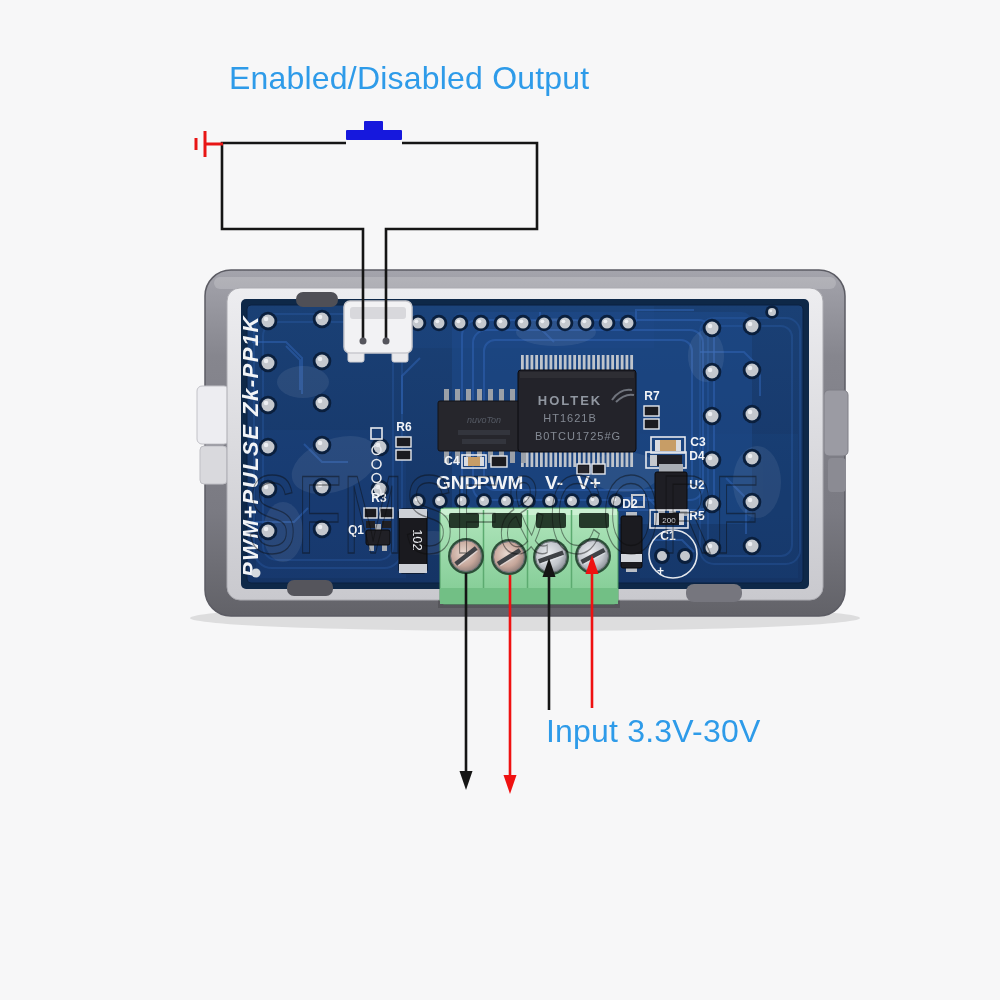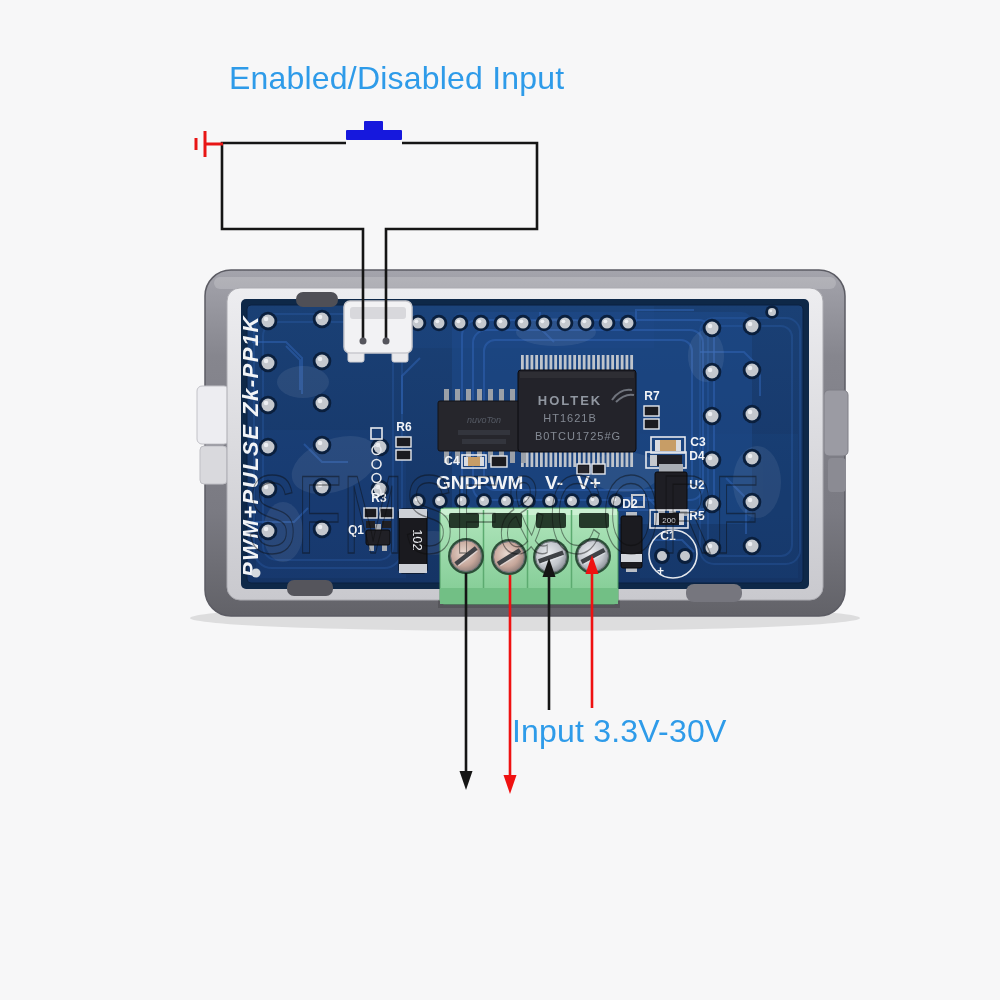--- a/index.html
+++ b/index.html
@@ -2,36 +2,36 @@
 <html><head>
 <meta charset="utf-8">
 <style>
   html,body{margin:0;padding:0;}
   body{width:1000px;height:1000px;position:relative;overflow:hidden;
        background:#f7f7f8;font-family:"Liberation Sans",sans-serif;}
   .stage{position:absolute;inset:0;}
   svg.scene{position:absolute;left:0;top:0;}
   .lbl{position:absolute;color:#2E9BE9;font-size:32px;font-weight:500;letter-spacing:.2px;white-space:nowrap;}
   .lbl.title{left:229px;top:60px;}
-  .lbl.input{left:512px;top:713px;}
+  .lbl.input{left:546px;top:713px;}
   .lbl.output{left:414px;top:798px;}
   text{font-family:"Liberation Sans",sans-serif;}
   .silk{fill:#F2F4F7;font-weight:700;}
   .wire{fill:none;stroke:#151515;stroke-width:2.6;}
   .fp{fill:#1b1b20;stroke:#e6e9ee;stroke-width:1.4;}
   .outline{fill:none;stroke:#e6e9ee;stroke-width:1.6;}
   .trace{fill:none;stroke:#2F62B2;stroke-width:2;opacity:.55;}
   .trace2{fill:none;stroke:#2F62B2;stroke-width:2;opacity:.3;}
 </style>
 </head>
 <body>
 
 <div class="stage">
 
-  <div class="lbl title">Enabled/Disabled Input</div>
+  <div class="lbl title">Enabled/Disabled Output</div>
 
   <svg class="scene" width="1000" height="1000" viewBox="0 0 1000 1000">
     <defs>
       <linearGradient id="caseGrad" x1="0" y1="0" x2="0" y2="1">
         <stop offset="0" stop-color="#a4a4ac"></stop>
           <stop offset="0.25" stop-color="#86868e"></stop>
         <stop offset="0.7" stop-color="#7a7a82"></stop>
           <stop offset="1" stop-color="#626268"></stop>
       </linearGradient>
       <linearGradient id="rimGrad" x1="0" y1="0" x2="0" y2="1">

